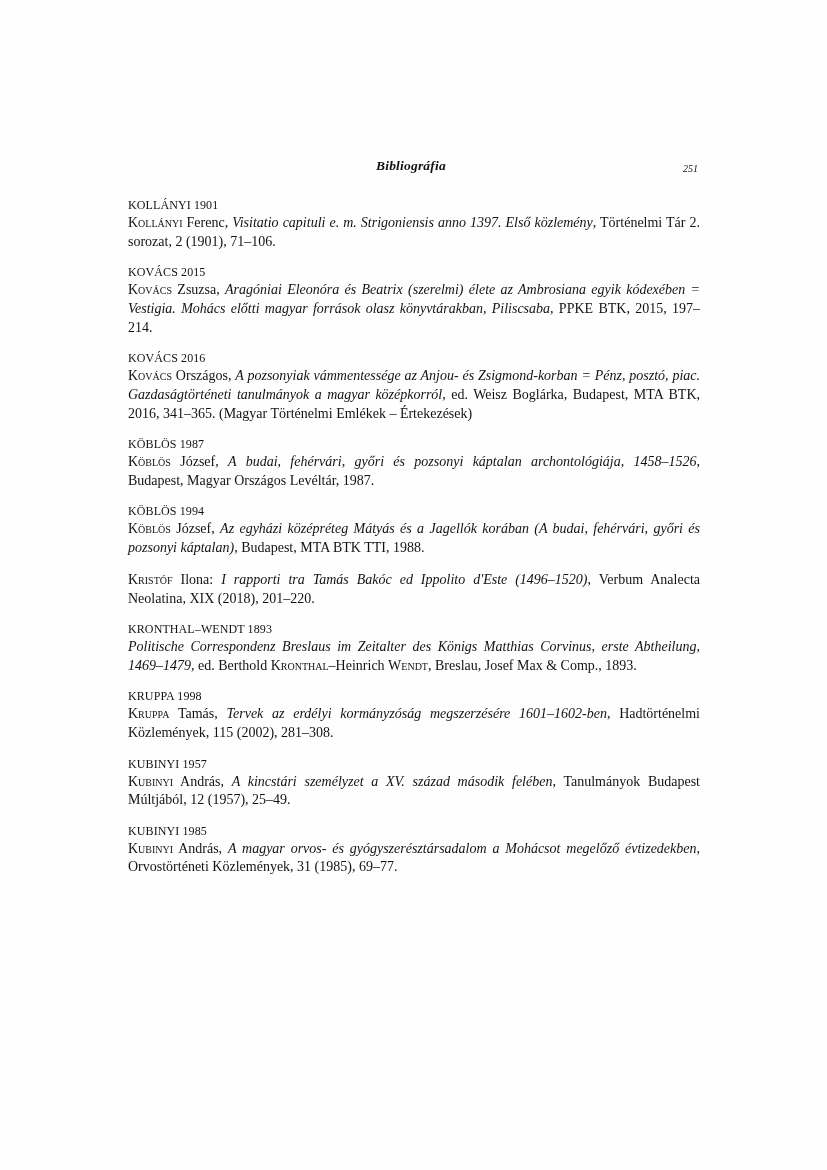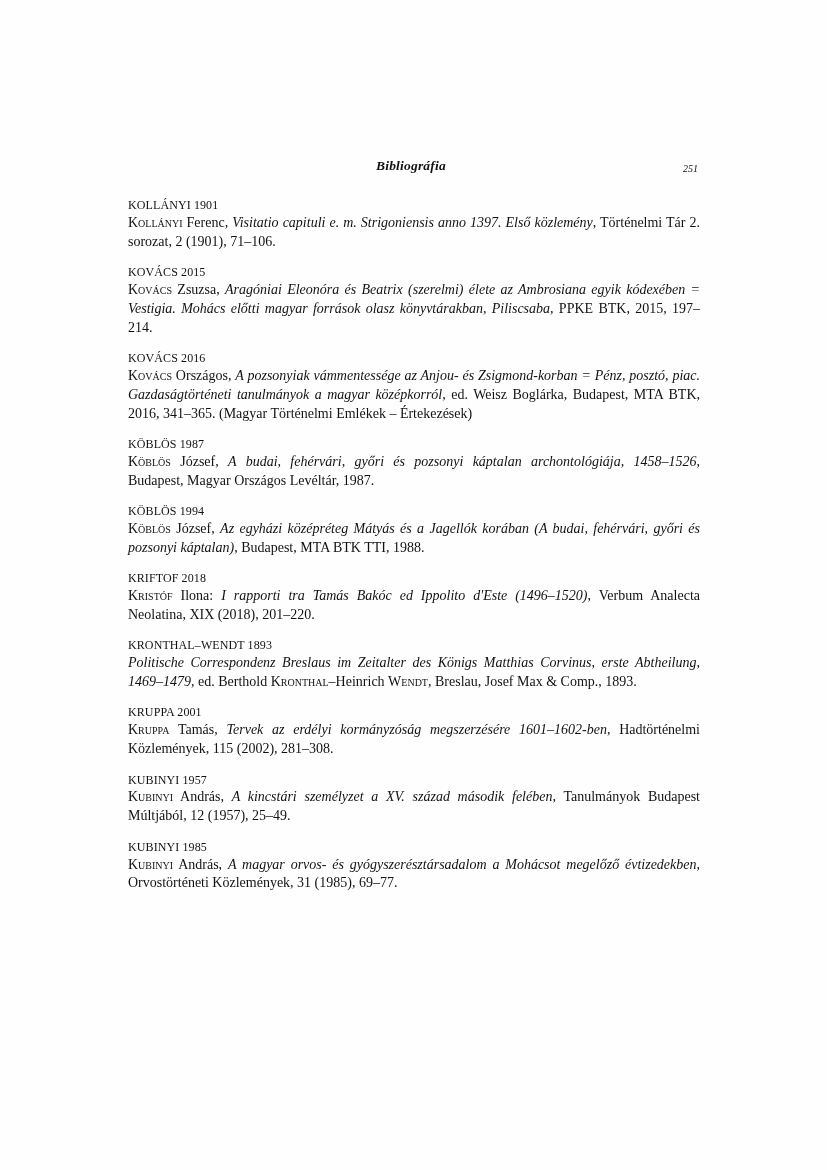--- a/index.html
+++ b/index.html
@@ -98,29 +98,28 @@
       </div>
       <div class="entry">
         <div class="entry-key">KÖBLÖS 1987</div>
         <div class="entry-body"><span class="sc">Köblös</span><span> József, </span><span class="it">A budai, fehérvári, győri és pozsonyi káptalan archontológiája, 1458–1526</span><span>, Budapest, Magyar Országos Levéltár, 1987.</span></div>
       </div>
       <div class="entry">
         <div class="entry-key">KÖBLÖS 1994</div>
         <div class="entry-body"><span class="sc">Köblös</span><span> József, </span><span class="it">Az egyházi középréteg Mátyás és a Jagellók korában (A budai, fehérvári, győri és pozsonyi káptalan)</span><span>, Budapest, MTA BTK TTI, 1988.</span></div>
       </div>
       <div class="entry">
-        <div class="entry-key">KRIFTOF 2018</div>
         <div class="entry-body"><span class="sc">Kristóf</span><span> Ilona: </span><span class="it">I rapporti tra Tamás Bakóc ed Ippolito d'Este (1496–1520)</span><span>, Verbum Analecta Neolatina, XIX (2018), 201–220.</span></div>
       </div>
       <div class="entry">
         <div class="entry-key">KRONTHAL–WENDT 1893</div>
         <div class="entry-body"><span class="it">Politische Correspondenz Breslaus im Zeitalter des Königs Matthias Corvinus, erste Abtheilung, 1469–1479</span><span>, ed. Berthold </span><span class="sc">Kronthal</span><span>–Heinrich </span><span class="sc">Wendt</span><span>, Breslau, Josef Max &amp; Comp., 1893.</span></div>
       </div>
       <div class="entry">
-        <div class="entry-key">KRUPPA 2001</div>
+        <div class="entry-key">KRUPPA 1998</div>
         <div class="entry-body"><span class="sc">Kruppa</span><span> Tamás, </span><span class="it">Tervek az erdélyi kormányzóság megszerzésére 1601–1602-ben</span><span>, Hadtörténelmi Közlemények, 115 (2002), 281–308.</span></div>
       </div>
       <div class="entry">
         <div class="entry-key">KUBINYI 1957</div>
         <div class="entry-body"><span class="sc">Kubinyi</span><span> András, </span><span class="it">A kincstári személyzet a XV. század második felében</span><span>, Tanulmányok Budapest Múltjából, 12 (1957), 25–49.</span></div>
       </div>
       <div class="entry">
         <div class="entry-key">KUBINYI 1985</div>
         <div class="entry-body"><span class="sc">Kubinyi</span><span> András, </span><span class="it">A magyar orvos- és gyógyszerésztársadalom a Mohácsot megelőző évtizedekben</span><span>, Orvostörténeti Közlemények, 31 (1985), 69–77.</span></div>
       </div>

